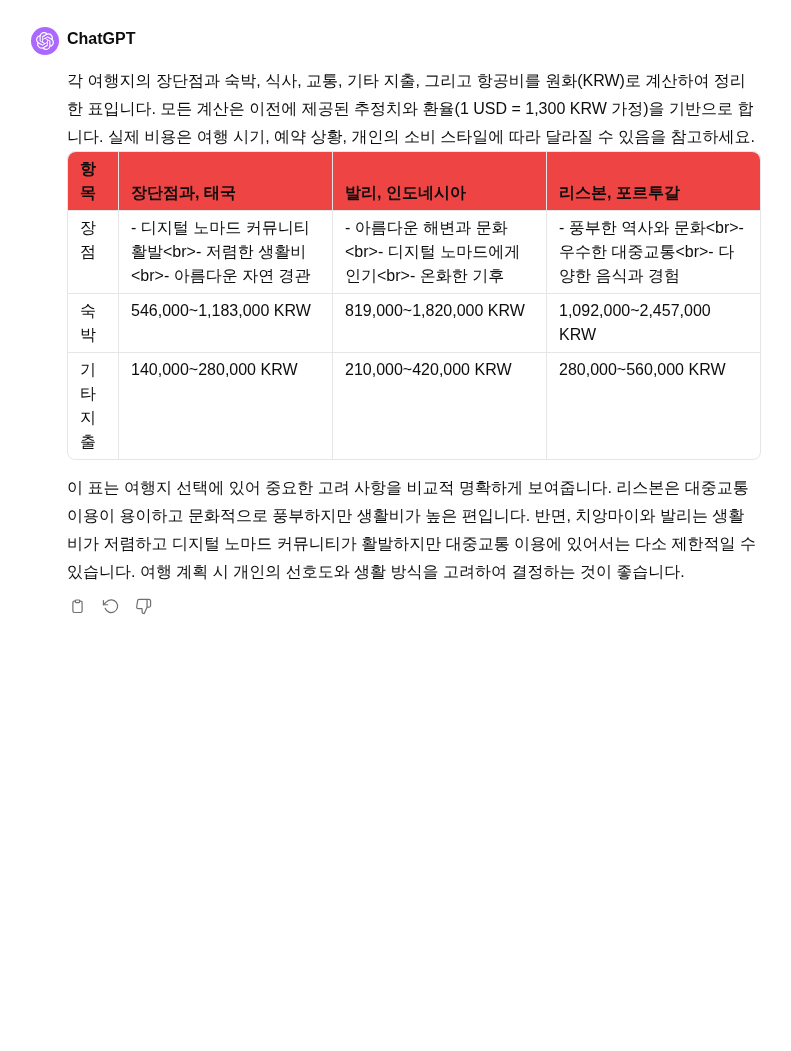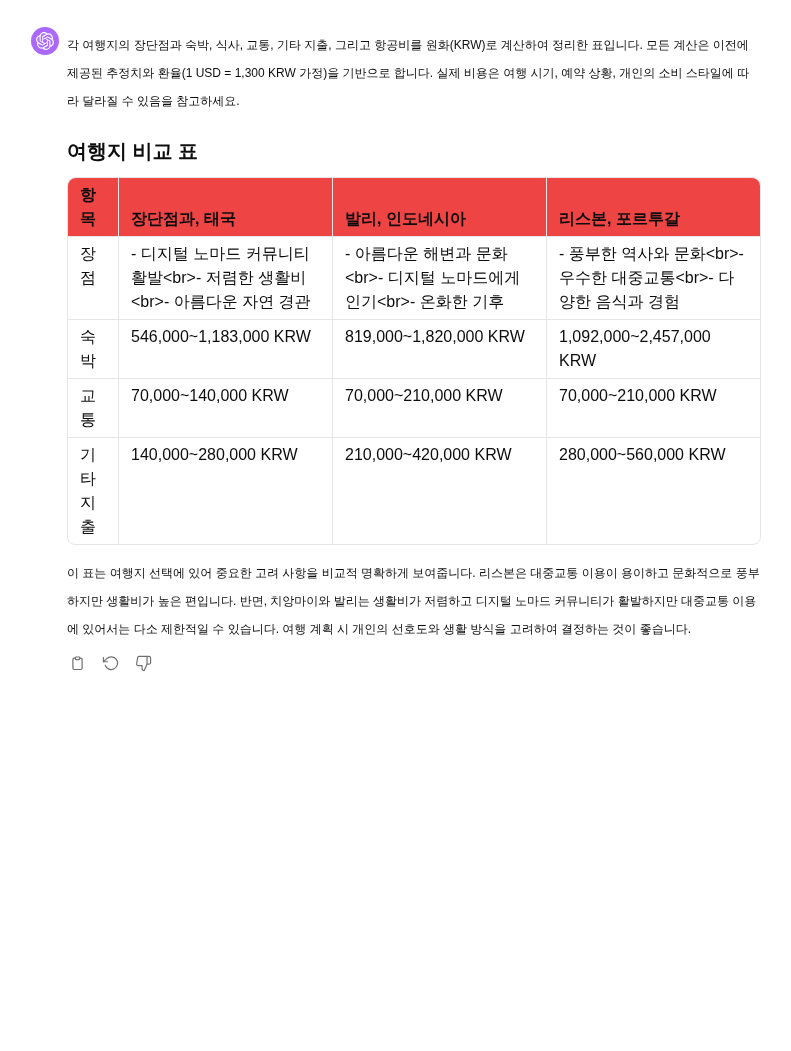--- a/index.html
+++ b/index.html
@@ -33,23 +33,23 @@
     justify-content: center;
   }
   .avatar svg { width: 18px; height: 18px; fill: #ffffff; }
   .sender-name {
     font-size: 16px;
     font-weight: 700;
     line-height: 24px;
     margin: 0;
   }
   .para {
-    font-size: 12px;
+    font-size: 16px;
     line-height: 28px;
-    margin: 4px 0 0 0;
+    margin: 16px 0 0 0;
   }
   .section-title {
     font-size: 20px;
     font-weight: 700;
     line-height: 24px;
     margin: 24px 0 14px 0;
   }
   table.compare-table {
     width: 693px;
     table-layout: fixed;
@@ -123,24 +123,24 @@
 <div class="message">
 
   <div class="avatar">
     <span style="display:flex;">
       <svg viewBox="0 0 24 24" aria-hidden="true">
           <path d="M22.2819 9.8211a5.9847 5.9847 0 0 0-.5157-4.9108 6.0462 6.0462 0 0 0-6.5098-2.9A6.0651 6.0651 0 0 0 4.9807 4.1818a5.9847 5.9847 0 0 0-3.9977 2.9 6.0462 6.0462 0 0 0 .7427 7.0966 5.98 5.98 0 0 0 .511 4.9107 6.051 6.051 0 0 0 6.5146 2.9001A5.9847 5.9847 0 0 0 13.2599 24a6.0557 6.0557 0 0 0 5.7718-4.2058 5.9894 5.9894 0 0 0 3.9977-2.9001 6.0557 6.0557 0 0 0-.7475-7.073zm-9.022 12.6081a4.4755 4.4755 0 0 1-2.8764-1.0408l.1419-.0804 4.7783-2.7582a.7948.7948 0 0 0 .3927-.6813v-6.7369l2.02 1.1686a.071.071 0 0 1 .038.052v5.5826a4.504 4.504 0 0 1-4.4945 4.4944zm-9.6607-4.1254a4.4708 4.4708 0 0 1-.5346-3.0137l.142.0852 4.783 2.7582a.7712.7712 0 0 0 .7806 0l5.8428-3.3685v2.3324a.0804.0804 0 0 1-.0332.0615L9.74 19.9502a4.4992 4.4992 0 0 1-6.1408-1.6464zM2.3408 7.8956a4.485 4.485 0 0 1 2.3655-1.9728V11.6a.7664.7664 0 0 0 .3879.6765l5.8144 3.3543-2.0201 1.1685a.0757.0757 0 0 1-.071 0l-4.8303-2.7865A4.504 4.504 0 0 1 2.3408 7.8956zm16.5963 3.8558L13.1038 8.364 15.1192 7.2a.0757.0757 0 0 1 .071 0l4.8303 2.7913a4.4944 4.4944 0 0 1-.6765 8.1042v-5.6772a.79.79 0 0 0-.407-.667zm2.0107-3.0231l-.142-.0852-4.7735-2.7818a.7759.7759 0 0 0-.7854 0L9.409 9.2297V6.8974a.0662.0662 0 0 1 .0284-.0615l4.8303-2.7866a4.4992 4.4992 0 0 1 6.6802 4.66zM8.3065 12.863l-2.02-1.1638a.0804.0804 0 0 1-.038-.0567V6.0742a4.4992 4.4992 0 0 1 7.3757-3.4537l-.142.0805L8.704 5.459a.7948.7948 0 0 0-.3927.6813zm1.0976-2.3654l2.602-1.4998 2.6069 1.4998v2.9994l-2.5974 1.4997-2.6067-1.4997z"></path>
         </svg>
     </span>
   </div>
 
+  <h4 class="sender-name">ChatGPT</h4>
 
   <p class="para">각 여행지의 장단점과 숙박, 식사, 교통, 기타 지출, 그리고 항공비를 원화(KRW)로 계산하여 정리한 표입니다. 모든 계산은 이전에 제공된 추정치와 환율(1 USD = 1,300 KRW 가정)을 기반으로 합니다. 실제 비용은 여행 시기, 예약 상황, 개인의 소비 스타일에 따라 달라질 수 있음을 참고하세요.</p>
 
-  <h2 class="section-title">여행지 비교 표</h2>
 
   <table class="compare-table">
     <colgroup>
       <col class="c-label">
         <col class="c-dest">
         <col class="c-dest">
         <col class="c-dest">
     </colgroup>
     <thead>
       <tr>
@@ -157,26 +157,20 @@
         <td>- 아름다운 해변과 문화&lt;br&gt;- 디지털 노마드에게 인기&lt;br&gt;- 온화한 기후</td>
         <td>- 풍부한 역사와 문화&lt;br&gt;- 우수한 대중교통&lt;br&gt;- 다양한 음식과 경험</td>
       </tr>
       <tr>
         <th class="row-label">숙박</th>
         <td>546,000~1,183,000 KRW</td>
         <td>819,000~1,820,000 KRW</td>
         <td>1,092,000~2,457,000 KRW</td>
       </tr>
       <tr>
-        <th class="row-label">교통</th>
-        <td>70,000~140,000 KRW</td>
-        <td>70,000~210,000 KRW</td>
-        <td>70,000~210,000 KRW</td>
-      </tr>
-      <tr>
         <th class="row-label">기타 지출</th>
         <td>140,000~280,000 KRW</td>
         <td>210,000~420,000 KRW</td>
         <td>280,000~560,000 KRW</td>
       </tr>
     </tbody>
   </table>
 
   <p class="para outro">이 표는 여행지 선택에 있어 중요한 고려 사항을 비교적 명확하게 보여줍니다. 리스본은 대중교통 이용이 용이하고 문화적으로 풍부하지만 생활비가 높은 편입니다. 반면, 치앙마이와 발리는 생활비가 저렴하고 디지털 노마드 커뮤니티가 활발하지만 대중교통 이용에 있어서는 다소 제한적일 수 있습니다. 여행 계획 시 개인의 선호도와 생활 방식을 고려하여 결정하는 것이 좋습니다.</p>
 

